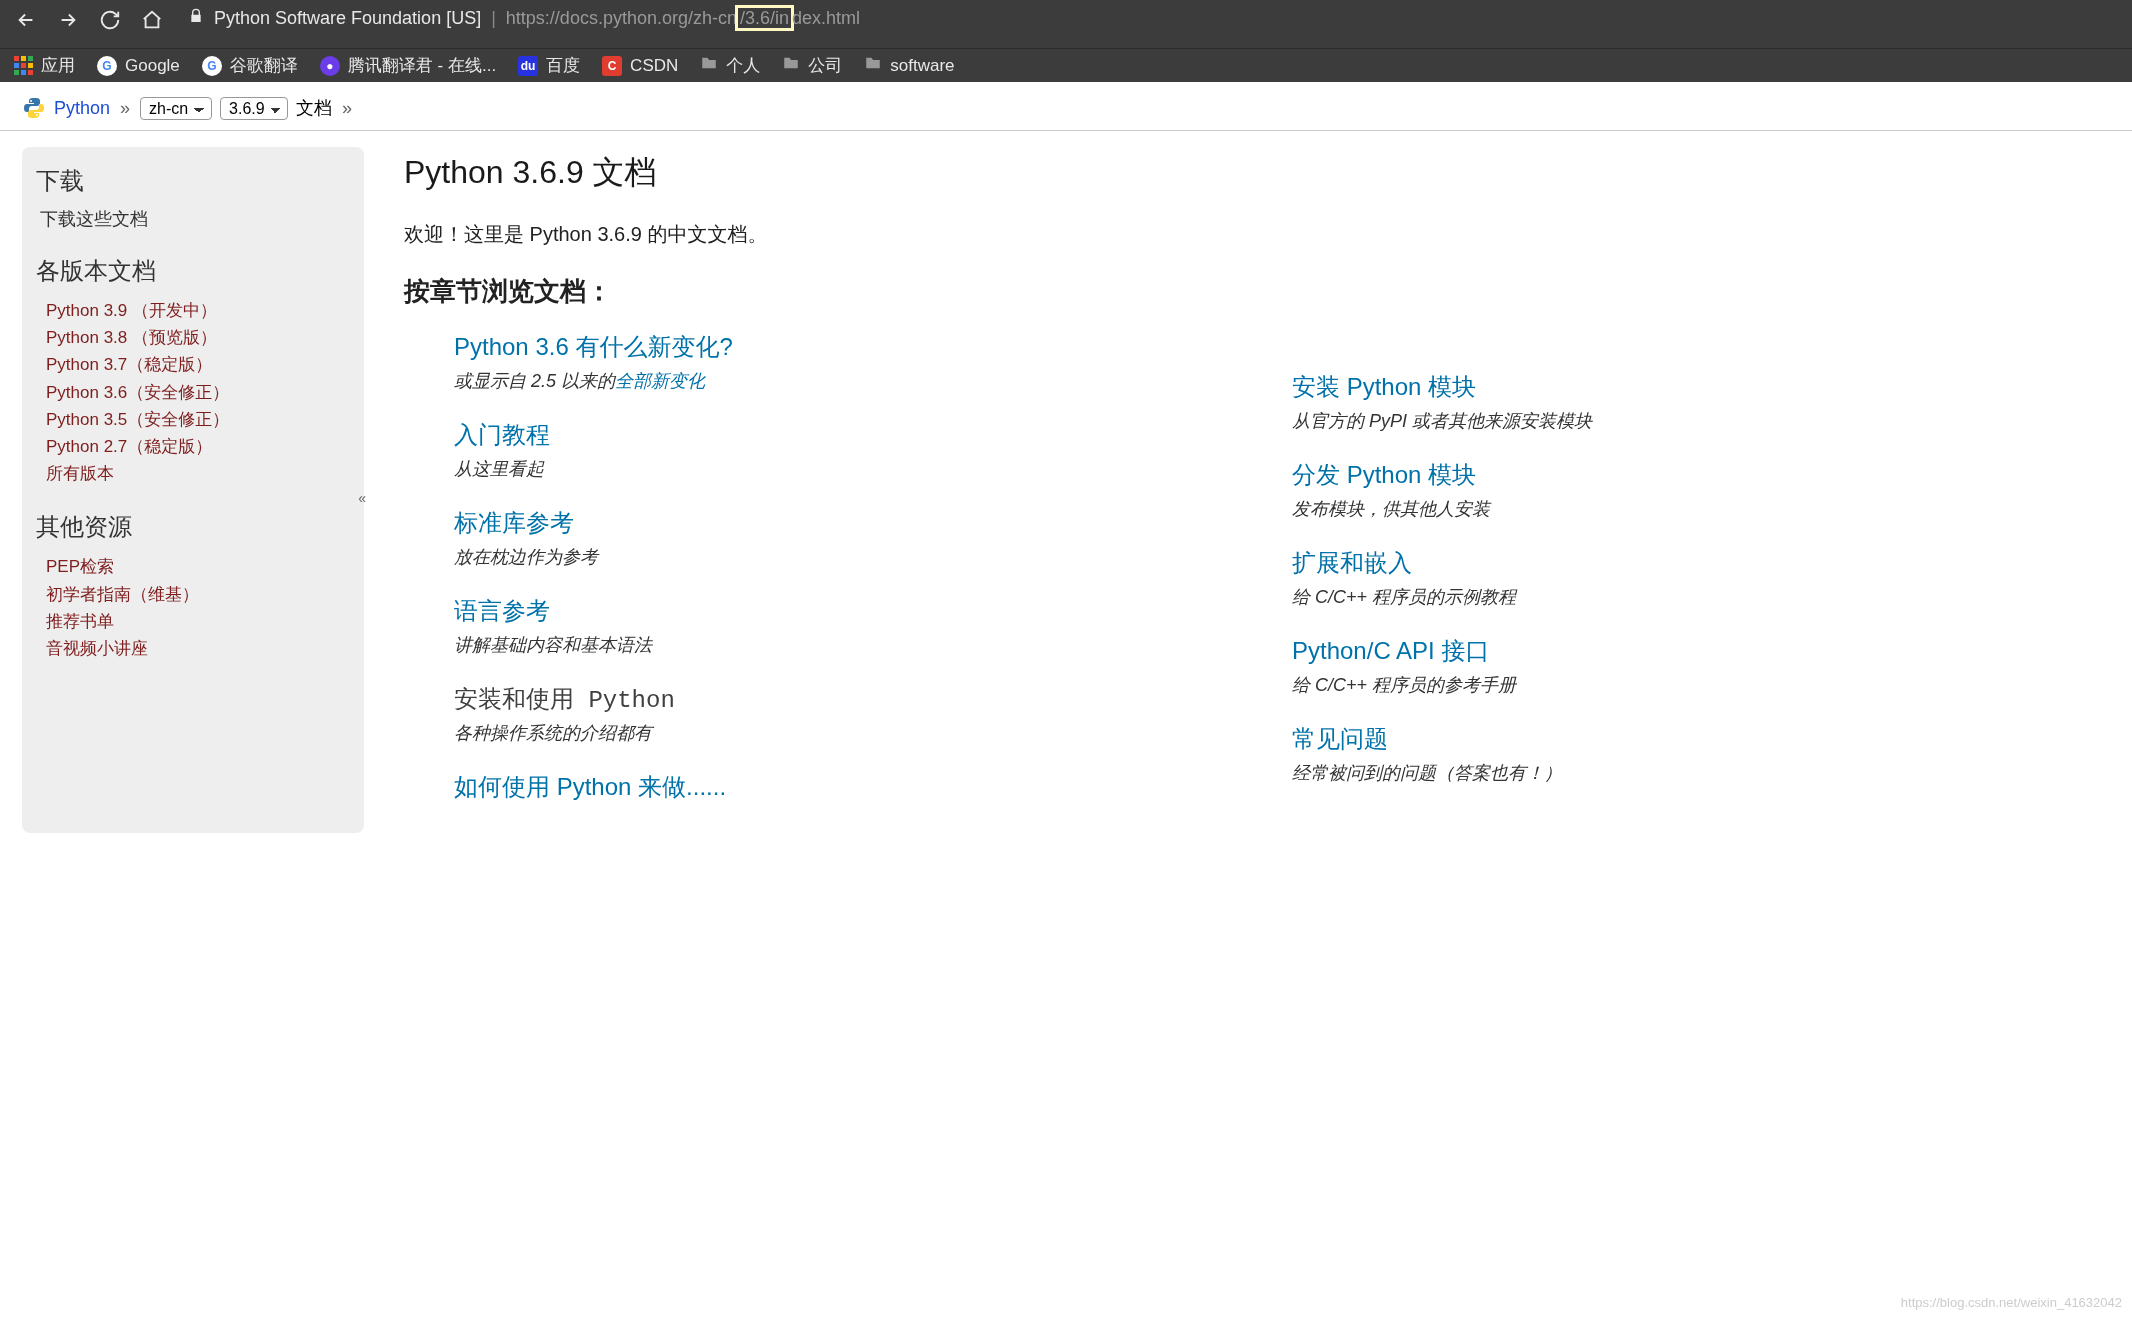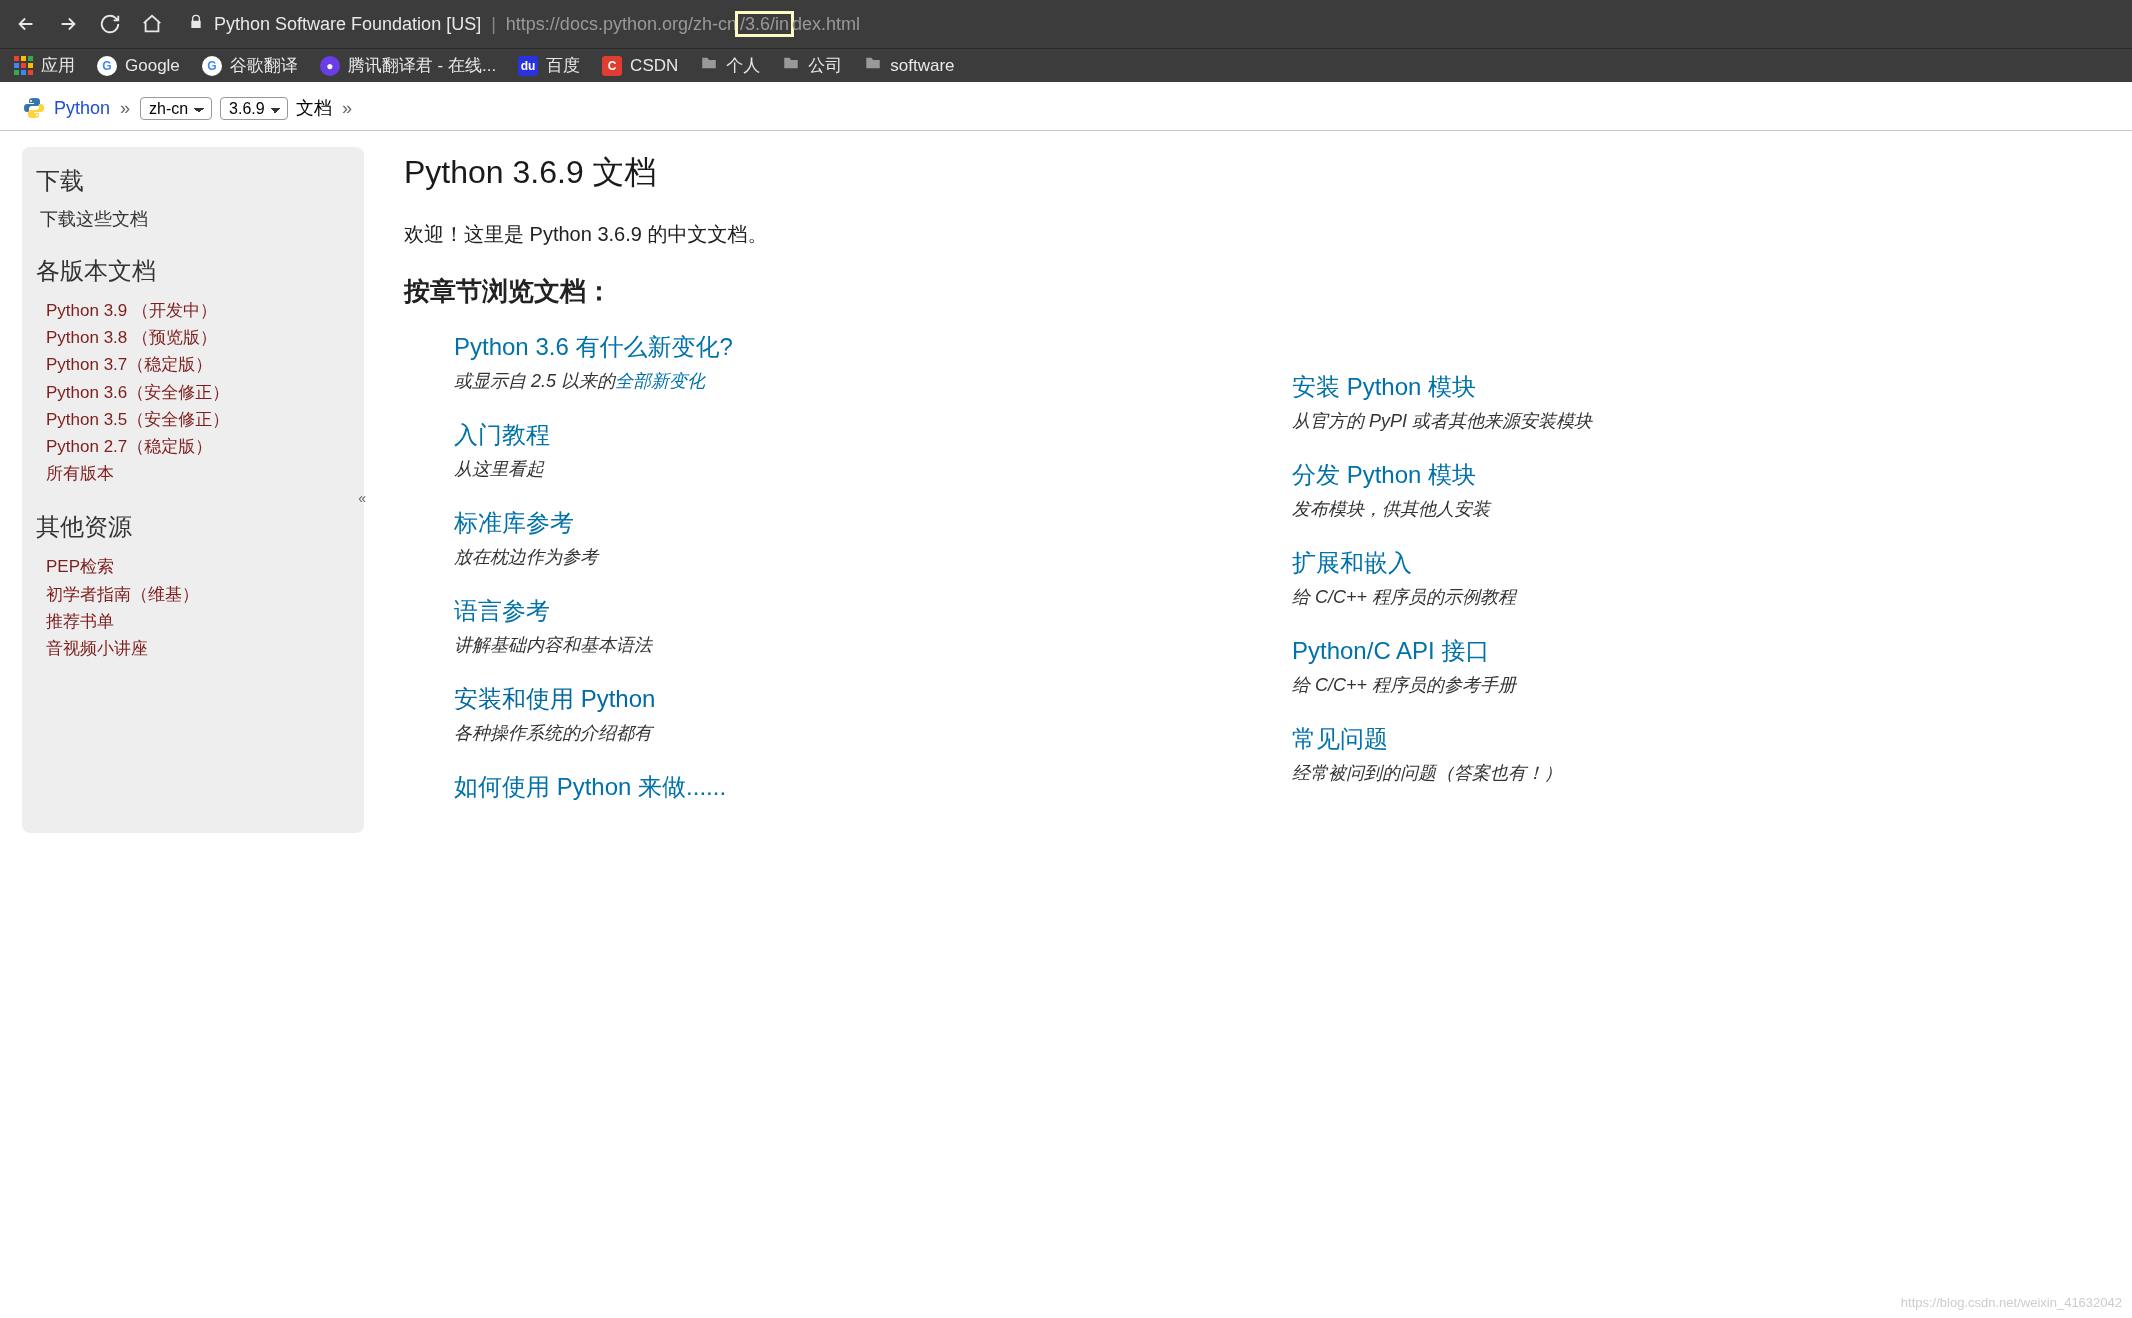--- a/index.html
+++ b/index.html
@@ -1,20 +1,20 @@
 <!DOCTYPE html>
 <html><head>
   <meta charset="utf-8">
   <style>
     * { margin: 0; padding: 0; box-sizing: border-box; }
     body { font-family: -apple-system, BlinkMacSystemFont, "Segoe UI", Helvetica, Arial, sans-serif; background: #fff; }
     
     
     .browser-chrome { background: #3c3c3c; color: #e8e8e8; }
-    .nav-bar { display: flex; align-items: center; padding: 8px 14px; gap: 18px; height: 48px; }
+    .nav-bar { display: flex; align-items: flex-start; padding: 8px 14px; gap: 18px; height: 48px; }
     .nav-btn { width: 24px; height: 24px; display: flex; align-items: center; justify-content: center; cursor: pointer; color: #e8e8e8; }
     .nav-btn svg { width: 22px; height: 22px; stroke: currentColor; fill: none; stroke-width: 2; }
     .address-area { display: flex; align-items: center; flex: 1; gap: 10px; font-size: 18px; padding-left: 6px; }
     .lock-icon svg { width: 16px; height: 16px; fill: #e8e8e8; }
     .org-name { color: #e8e8e8; }
     .url-sep { color: #888; }
     .url-text { color: #999; position: relative; }
     .red-box { border: 3px solid #fef9c3; padding: 0 2px; margin: 0 -2px; }
     
     .bookmarks-bar { display: flex; align-items: center; padding: 8px 14px; gap: 22px; height: 34px; border-top: 1px solid #2a2a2a; }
@@ -47,21 +47,21 @@
     .main { flex: 1; padding: 4px 10px; }
     .main h1 { font-size: 32px; font-weight: 400; color: #1a1a1a; margin-bottom: 26px; }
     .main .welcome { font-size: 20px; color: #222; margin-bottom: 26px; }
     .main .browse-hdr { font-size: 26px; font-weight: bold; color: #222; margin-bottom: 22px; }
     .cols { display: flex; gap: 80px; }
     .col { flex: 1; }
     .col.right { padding-top: 40px; }
     .doc-item { margin-bottom: 26px; padding-left: 50px; }
     .col.right .doc-item { padding-left: 0; }
     .doc-item .title { font-size: 24px; color: #0072aa; cursor: pointer; margin-bottom: 6px; }
-    .doc-item .title.visited { color: #0369a1; }
+    .doc-item .title.visited { color: #404040; font-family: Liberation Mono, monospace; }
     .doc-item .desc { font-size: 18px; font-style: italic; color: #333; }
     .doc-item .desc a { color: #0072aa; text-decoration: none; cursor: pointer; }
     
     .watermark { position: fixed; bottom: 8px; right: 10px; font-size: 13px; color: #ccc; }
   </style>
 </head>
 <body>
 
 <div class="browser-chrome">
   <div class="nav-bar">

